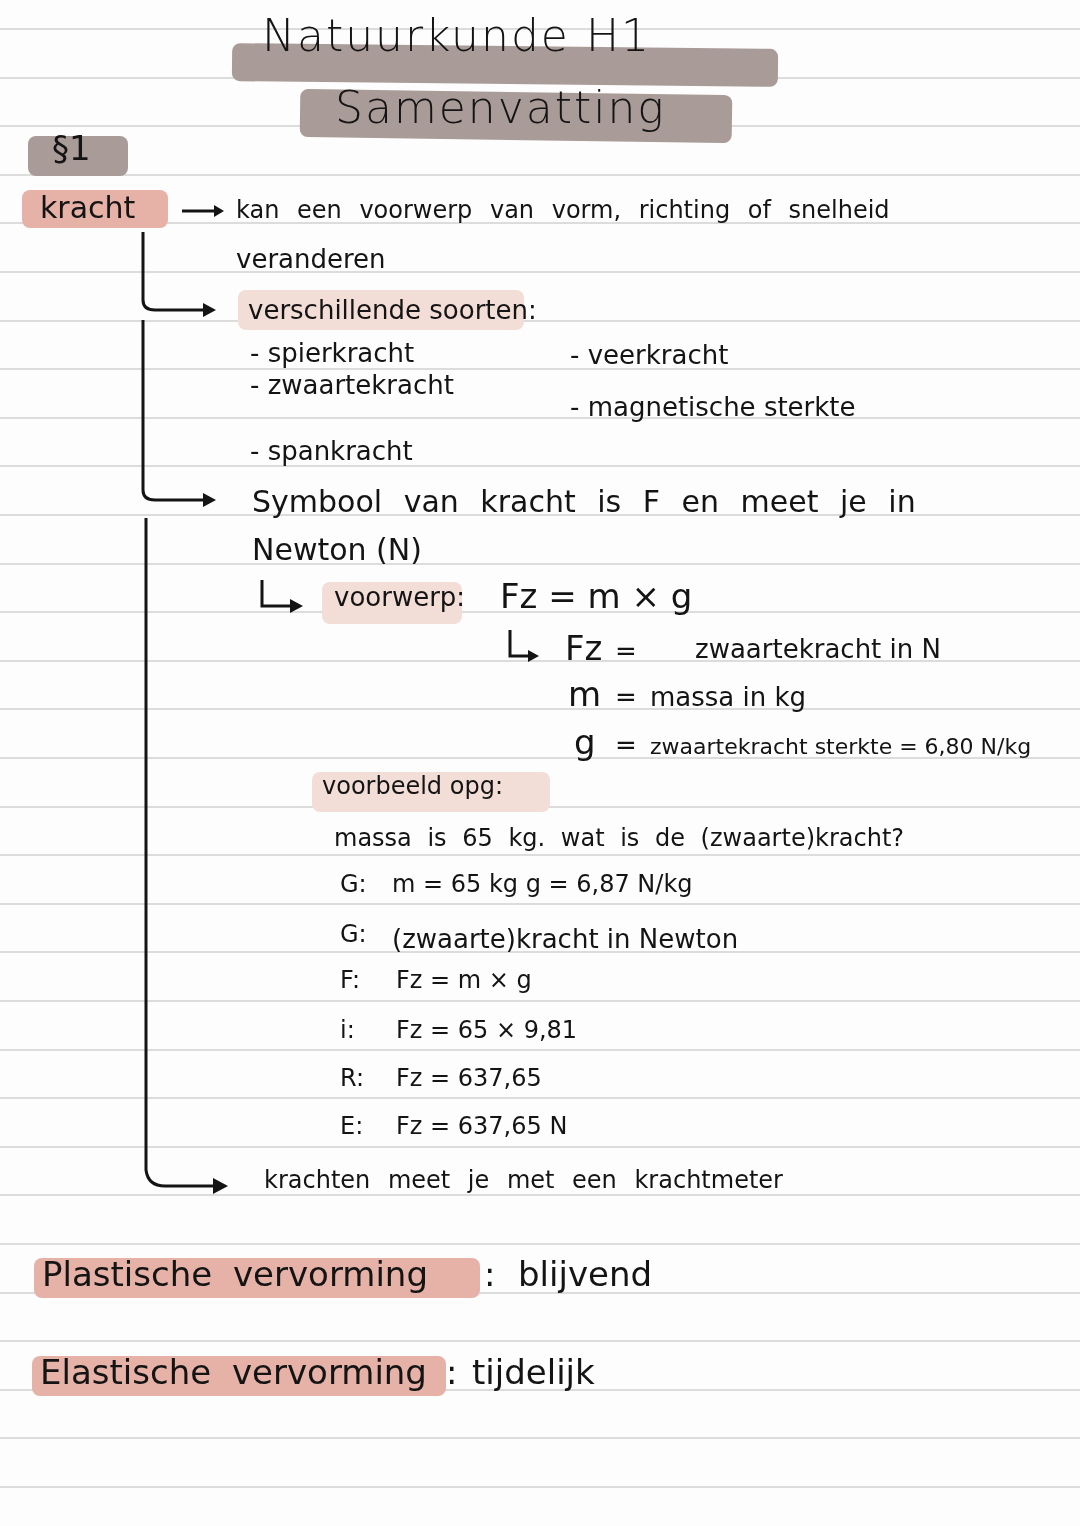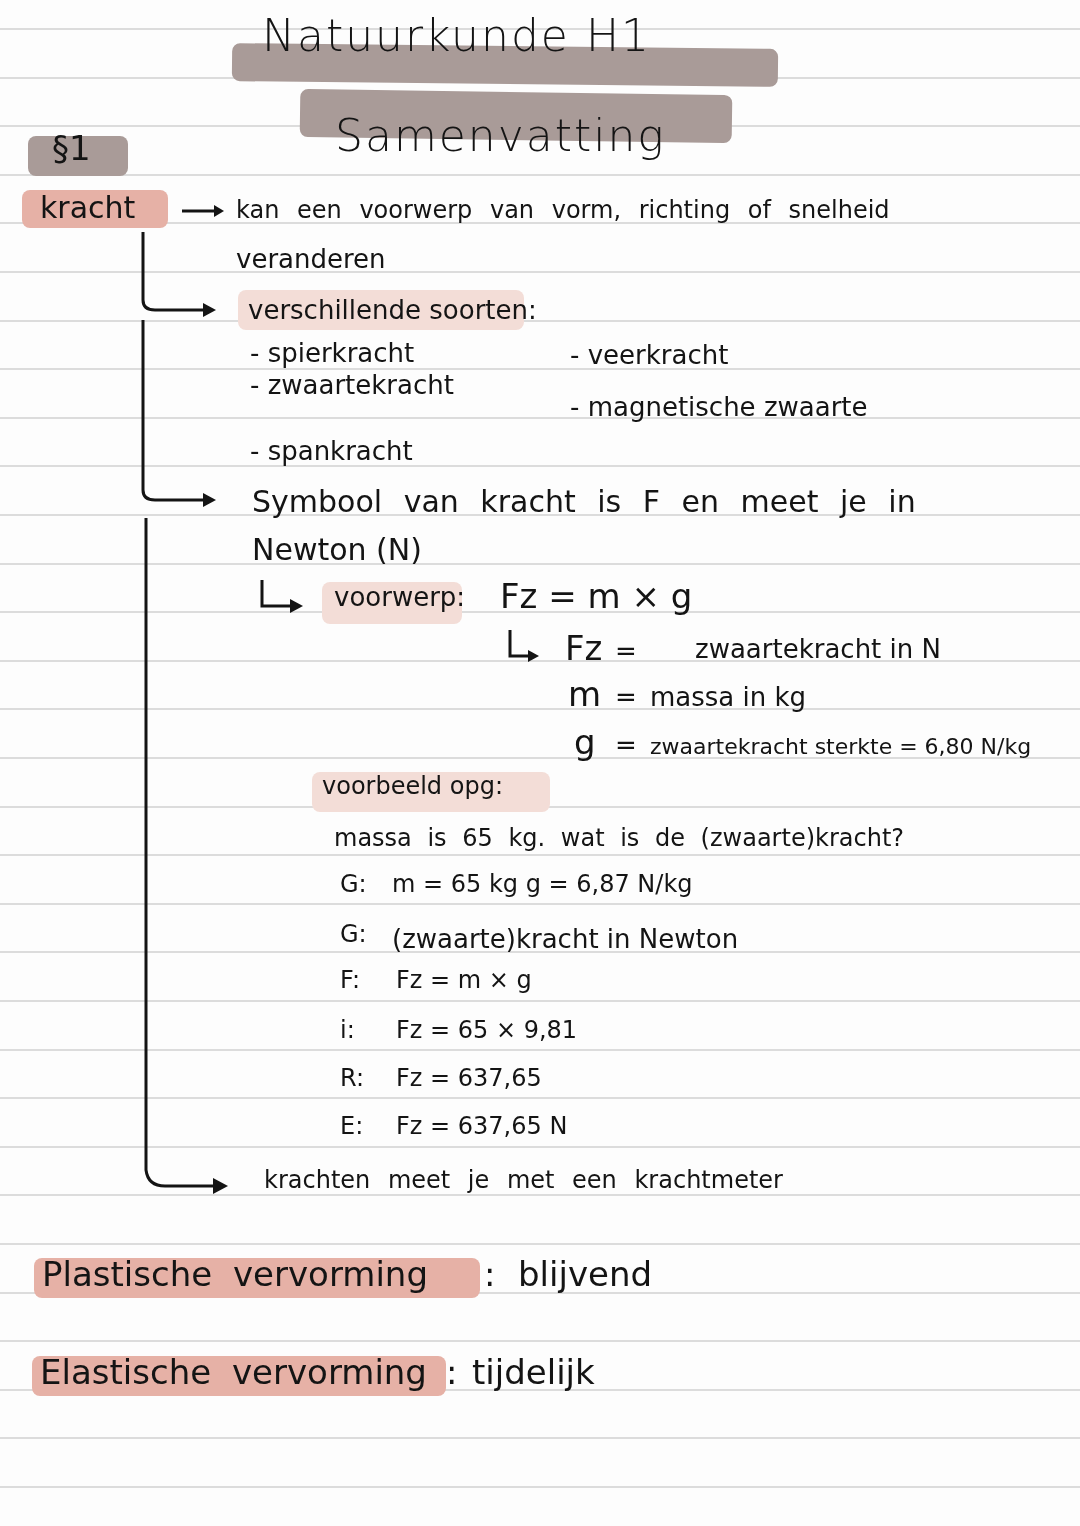--- a/index.html
+++ b/index.html
@@ -9,21 +9,21 @@
       background-image: repeating-linear-gradient(to bottom,
         transparent 0px, transparent 28px, #dcdcdc 28px, #dcdcdc 30px, transparent 30px, transparent 48.6px);
       font-family: "DejaVu Sans", sans-serif;
       color: #141414;
     }
     .abs { position: absolute; white-space: nowrap; }
     .hl-brown { background: #a99b98; border-radius: 8px; }
     .hl-pink { background: #e6b1a6; border-radius: 8px; }
     .hl-lightpink { background: #f3ddd7; border-radius: 8px; }
     .title { font-size: 44px; font-weight: 300; letter-spacing: 2px; text-align: center; }
-    .subtitle { font-size: 44px; font-weight: 300; letter-spacing: 2px; margin-top: 28px; }
+    .subtitle { font-size: 44px; font-weight: 300; letter-spacing: 2px; }
     .t26 { font-size: 26px; }
     .t28 { font-size: 24px; }
     .t30 { font-size: 30px; }
     .t34 { font-size: 34px; }
     .t22 { font-size: 22px; }
     svg.lines { position: absolute; left: 0; top: 0; pointer-events: none; }
   </style>
 </head>
 <body>
 
@@ -74,21 +74,21 @@
 <div class="abs t28" style="left:236px; top:196px; word-spacing:10px;">kan een voorwerp van vorm, richting of snelheid</div>
 <div class="abs t26" style="left:236px; top:244px;">veranderen</div>
 
 <div class="abs hl-lightpink" style="left:238px; top:290px; width:286px; height:40px;"></div>
 <div class="abs t26" style="left:248px; top:295px;">verschillende soorten:</div>
 
 <div class="abs t26" style="left:250px; top:338px;">- spierkracht</div>
 <div class="abs t26" style="left:250px; top:370px;">- zwaartekracht</div>
 <div class="abs t26" style="left:250px; top:436px;">- spankracht</div>
 <div class="abs t26" style="left:570px; top:340px;">- veerkracht</div>
-<div class="abs t26" style="left:570px; top:392px;">- magnetische zwaarte</div>
+<div class="abs t26" style="left:570px; top:392px;">- magnetische sterkte</div>
 
 <div class="abs t30" style="left:252px; top:484px; word-spacing:12px;">Symbool van kracht is F en meet je in</div>
 <div class="abs t30" style="left:252px; top:532px;">Newton (N)</div>
 
 <div class="abs hl-lightpink" style="left:322px; top:582px; width:140px; height:42px;"></div>
 <div class="abs t26" style="left:334px; top:582px;">voorwerp:</div>
 <div class="abs t34" style="left:500px; top:576px;">Fz = m × g</div>
 
 <div class="abs t34" style="left:565px; top:628px;">Fz</div>
 <div class="abs t26" style="left:615px; top:636px;">=</div>

